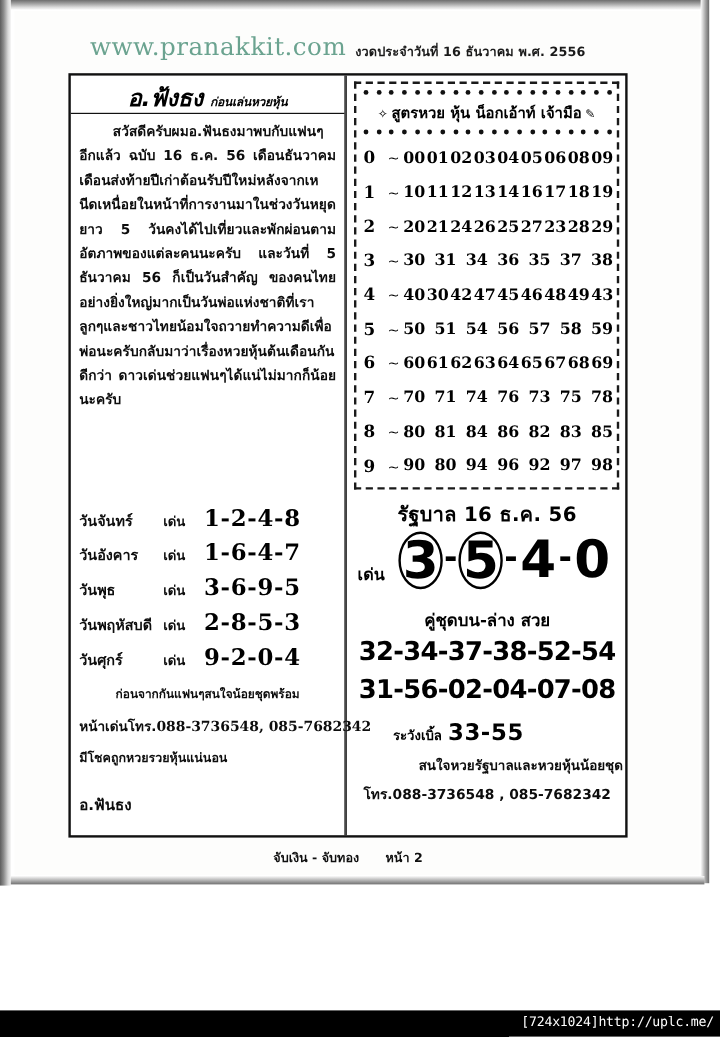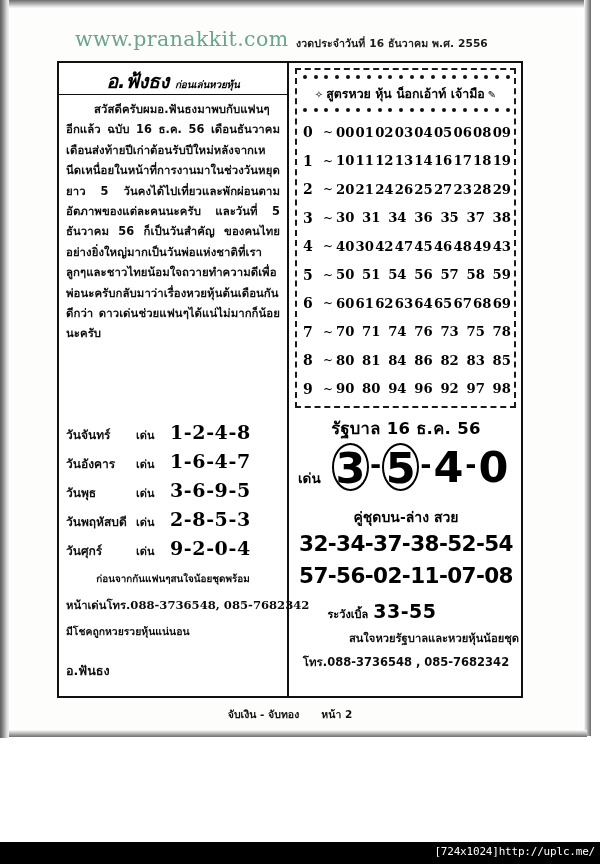--- a/index.html
+++ b/index.html
@@ -729,21 +729,21 @@
               <span class="dnum circled">5</span>
               <span class="dsep">-</span>
               <span class="dnum">4</span>
               <span class="dsep">-</span>
               <span class="dnum">0</span>
             </span>
         </div>
 
         <div class="pair-head">คู่ชุดบน-ล่าง สวย</div>
         <div class="pair-line l1">32-34-37-38-52-54</div>
-        <div class="pair-line l2">57-56-02-11-07-08</div>
+        <div class="pair-line l2">31-56-02-04-07-08</div>
 
         <div class="watch-row">
           <span class="watch-label">ระวังเบิ้ล</span><span class="watch-nums">33-55</span>
         </div>
 
         <div class="interest-line">สนใจหวยรัฐบาลและหวยหุ้นน้อยชุด</div>
         <div class="contact-line">
           <span>โทร.</span><span>088-3736548 , 085-7682342</span>
         </div>
       </div>

